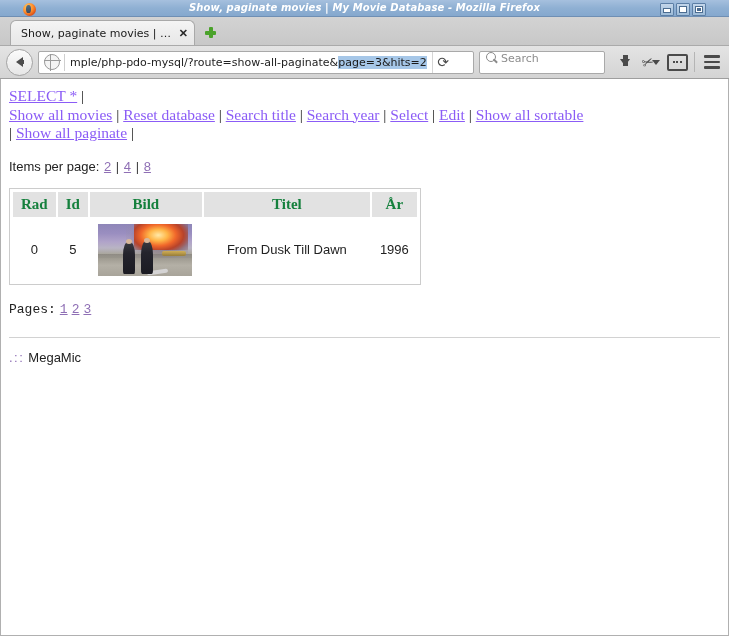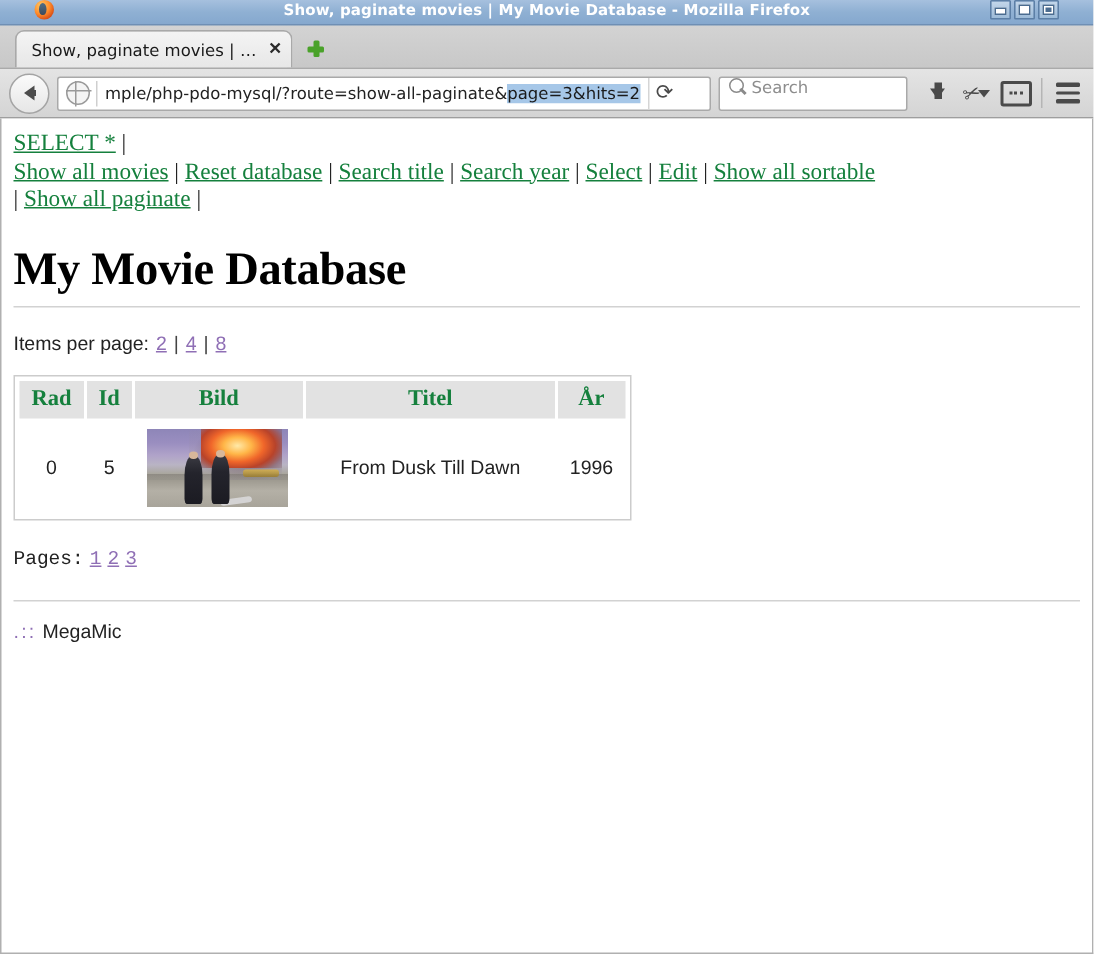--- a/index.html
+++ b/index.html
@@ -23,24 +23,25 @@
     box-sizing: border-box;
     display: flex;
     flex-direction: column;
   }
 
   .titlebar {
     height: 16px;
     background: linear-gradient(to bottom, #a6c0de 0%, #8fb0d3 50%, #85a8ce 100%);
     border-bottom: 1px solid #6f8fb4;
     display: flex;
-    align-items: flex-start;
+    align-items: flex-end;
     position: relative;
     flex: 0 0 auto;
     padding: 0 20px;
+    font-style: italic;
   }
   .ff-logo {
     width: 13px;
     height: 13px;
     border-radius: 50%;
     background: radial-gradient(circle at 35% 30%, #ffcc66 0%, #ff8c2b 45%, #d94f17 75%, #9c3110 100%);
     margin-left: 3px;
     flex: 0 0 auto;
     position: relative;
   }
@@ -366,21 +367,21 @@
     color: #000000;
   }
 
   .nav-links {
     font-family: "Liberation Serif", serif;
     font-size: 15.5px;
     line-height: 18.5px;
     color: #000000;
   }
   .nav-links a {
-    color: #15803d;
+    color: #8b5cf6;
     text-decoration: underline;
   }
   .nav-links .sep { color: #222; }
 
   h1.page-title {
     font-family: "Liberation Serif", serif;
     font-size: 31px;
     font-weight: bold;
     margin: 18px 0 0 0;
     padding: 0 0 7px 0;
@@ -638,21 +639,20 @@
           <span class="sep">|</span>
           <a href="#">Show all sortable</a>
         </div>
         <div>
           <span class="sep">|</span>
           <a href="#">Show all paginate</a>
           <span class="sep">|</span>
         </div>
       </div>
 
-      <h1 class="page-title">My Movie Database</h1>
 
       <div class="items-per-page">
         <span>Items per page:</span>
         <a href="#">2</a>
         <span class="sep">|</span>
         <a href="#">4</a>
         <span class="sep">|</span>
         <a href="#">8</a>
       </div>
 

